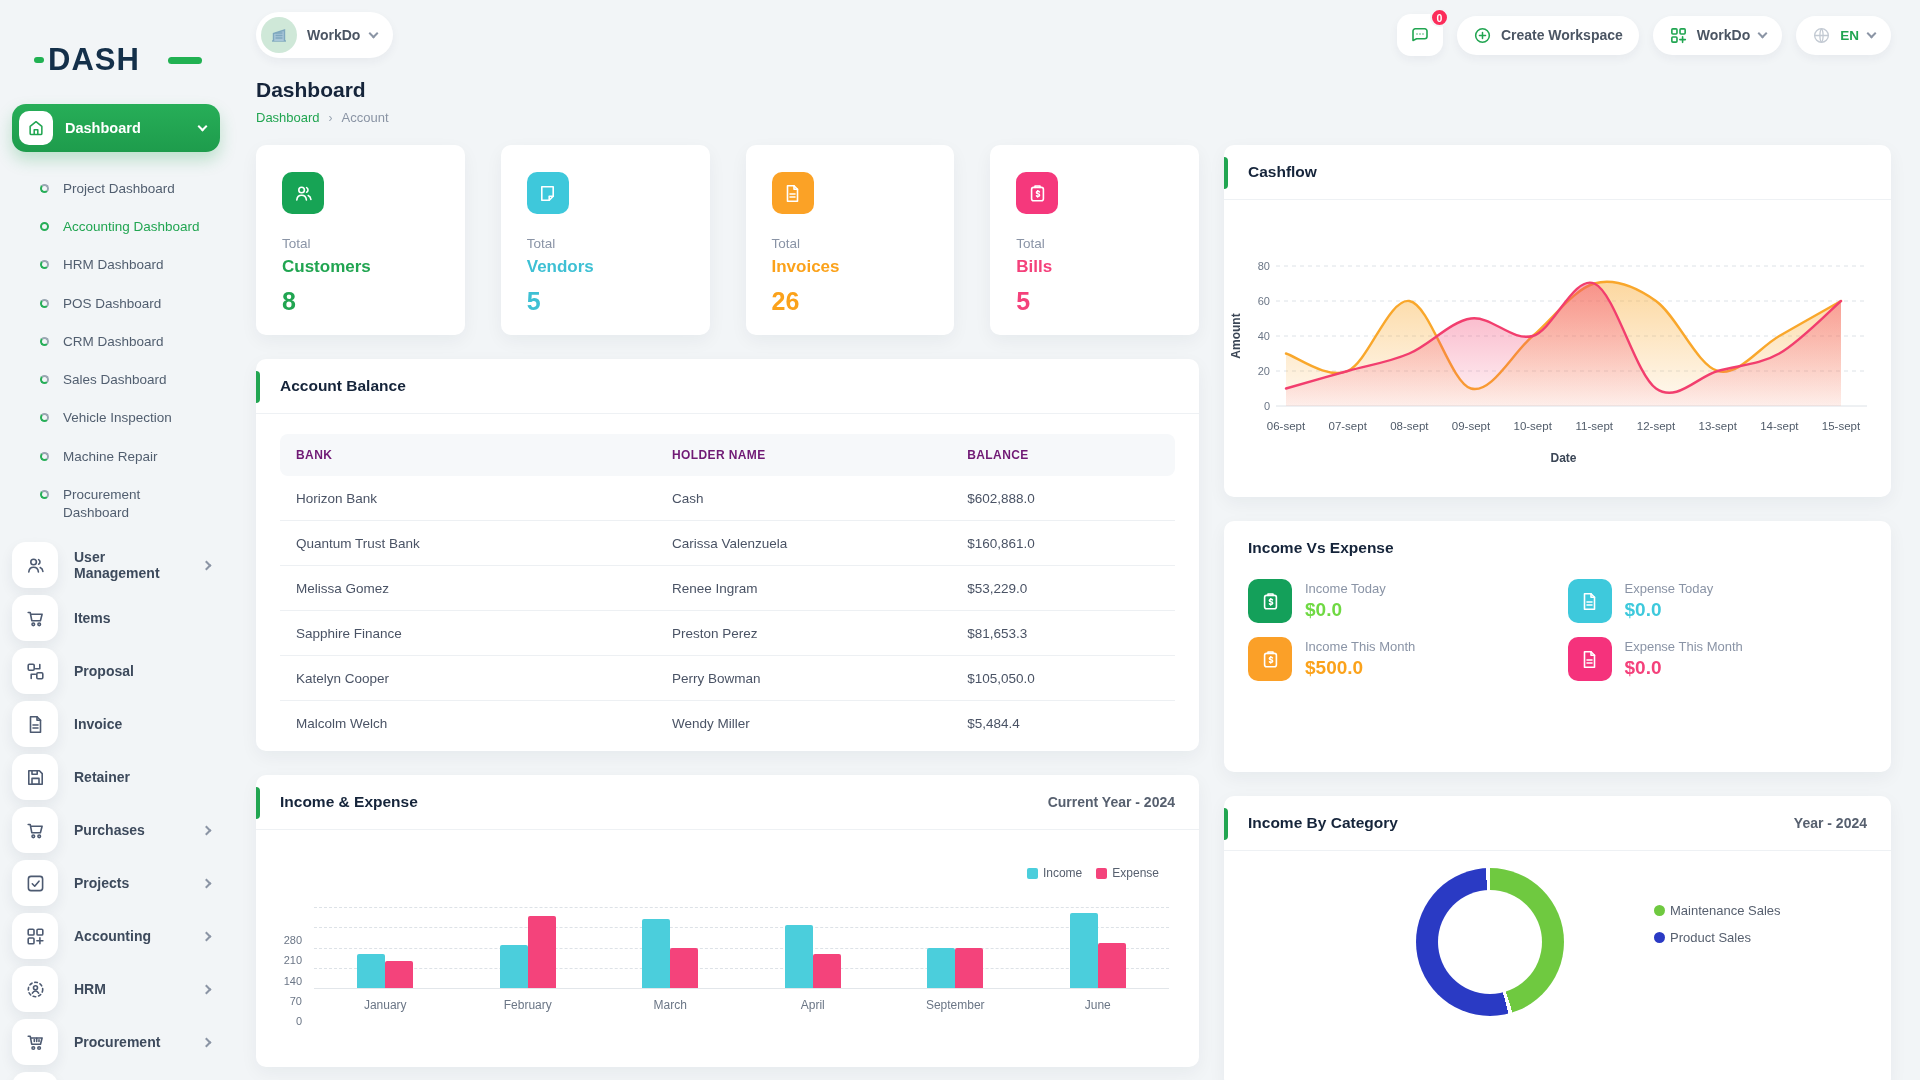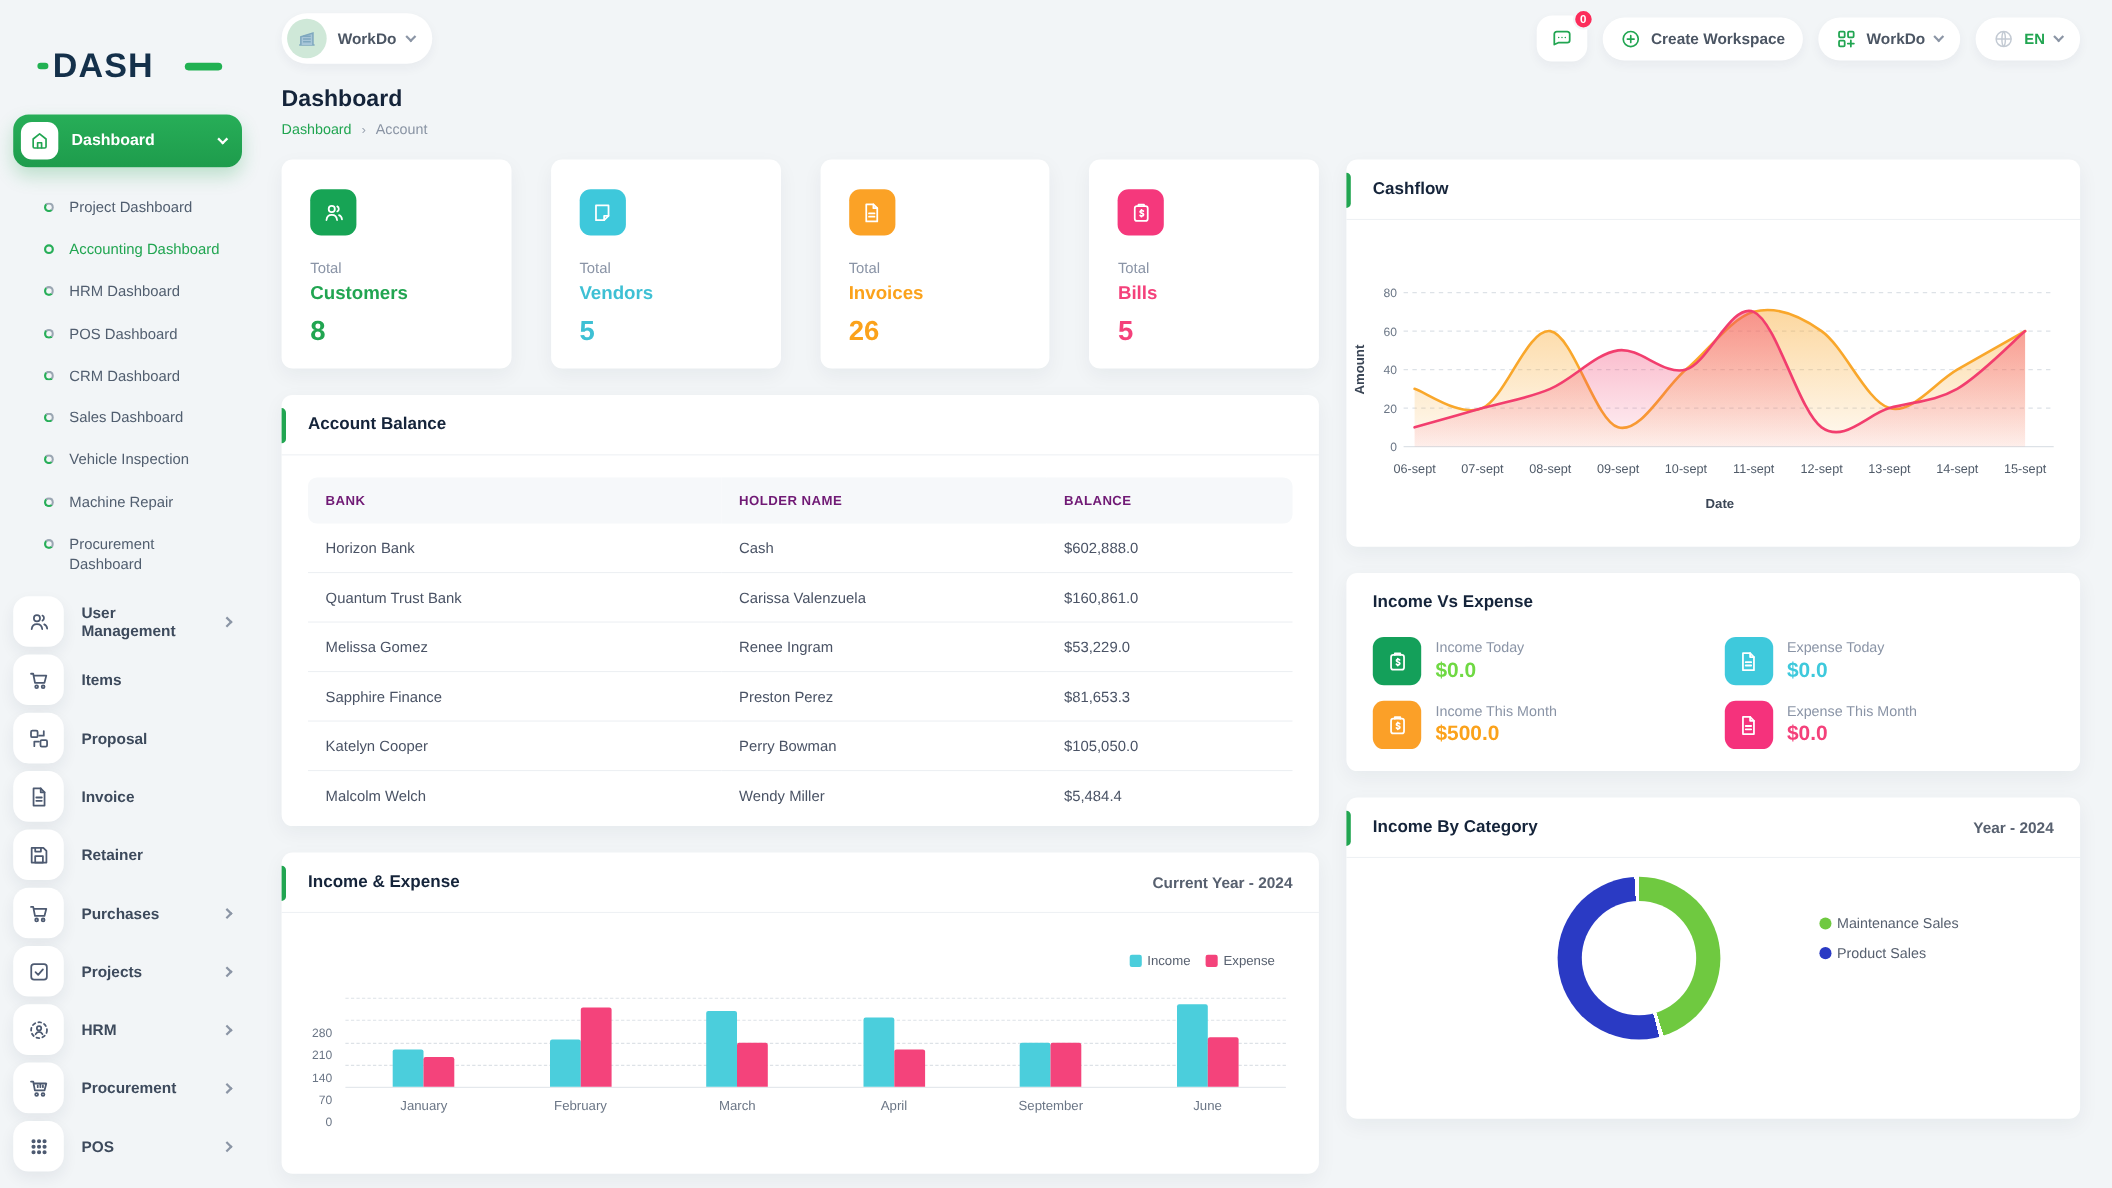--- a/index.html
+++ b/index.html
@@ -254,20 +254,32 @@
           <span class="chev right"></span>
         </li>
         <li>
           <span class="icon-card">
             <svg class="ic" width="21" height="21" viewBox="0 0 21 21" fill="none" stroke="currentColor" stroke-width="1.6" stroke-linecap="round" stroke-linejoin="round">
               <rect x="3.4" y="3.4" width="14.2" height="14.2" rx="2.6"></rect>
               <path d="M7.3 10.8l2.4 2.4 4.3-5"></path>
             </svg>
           </span>
                   <span class="m-label">Projects</span>
+          <span class="chev right"></span>
+        </li>
+        <li>
+          <span class="icon-card">
+            <svg class="ic" width="21" height="21" viewBox="0 0 21 21" fill="none" stroke="currentColor" stroke-width="1.6" stroke-linecap="round" stroke-linejoin="round">
+              <rect x="3.2" y="3.2" width="5.8" height="5.8" rx="1.1"></rect>
+              <rect x="3.2" y="12" width="5.8" height="5.8" rx="1.1"></rect>
+              <rect x="12" y="3.2" width="5.8" height="5.8" rx="1.1"></rect>
+              <path d="M14.9 11.8v6M11.9 14.8h6"></path>
+            </svg>
+          </span>
+                  <span class="m-label">Accounting</span>
           <span class="chev right"></span>
         </li>
         <li>
           <span class="icon-card">
             <svg class="ic" width="21" height="21" viewBox="0 0 21 21" fill="none" stroke="currentColor" stroke-width="1.6" stroke-linecap="round" stroke-linejoin="round">
               <circle cx="10.5" cy="10.5" r="7.2" stroke-dasharray="2.6 2.9"></circle>
               <circle cx="10.5" cy="8.8" r="2"></circle>
               <path d="M7.4 14.2c.7-1.5 1.9-2.2 3.1-2.2s2.4.7 3.1 2.2"></path>
             </svg>
           </span>
@@ -598,21 +610,21 @@
                 <text x="432" y="230" text-anchor="middle" font-size="11.5" fill="#505b69">12-sept</text>
                 <text x="493.66666666666663" y="230" text-anchor="middle" font-size="11.5" fill="#505b69">13-sept</text>
                 <text x="555.3333333333333" y="230" text-anchor="middle" font-size="11.5" fill="#505b69">14-sept</text>
                 <text x="617" y="230" text-anchor="middle" font-size="11.5" fill="#505b69">15-sept</text>
       <text x="339.5" y="262" text-anchor="middle" font-size="12" font-weight="bold" fill="#3b4656">Date</text>
       <text x="16" y="136" text-anchor="middle" font-size="12" font-weight="bold" fill="#3b4656" transform="rotate(-90 16 136)">Amount</text>
     </svg>
             </div>
         </div>
 
-        <div class="card" style="height:180px">
+        <div class="card" style="height:251px">
           <div class="card-head no-line">
             <span class="card-title">Income Vs Expense</span>
           </div>
           <div class="ive-body" id="ive-tiles">
               <div class="ive-tile">
                 <div class="ive-icon" style="background:#14A05A">
                   <svg class="ic" width="21" height="21" viewBox="0 0 21 21" fill="none" stroke="currentColor" stroke-width="1.6" stroke-linecap="round" stroke-linejoin="round">
                     <rect x="4.6" y="4.4" width="11.8" height="13.4" rx="2"></rect>
                     <path d="M8 4.4V3h5v1.4"></path>
                     <path d="M12.4 8.9c-.5-.7-2.6-.8-2.9.4-.3 1.1.9 1.3 1.5 1.5 1 .3 1.8.6 1.5 1.7-.3 1.1-2.5 1-3 .3"></path>

